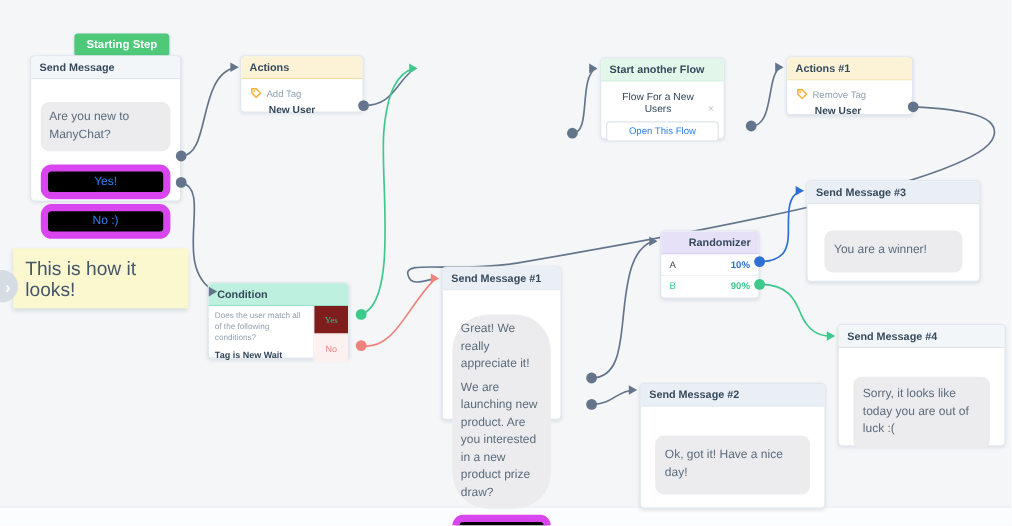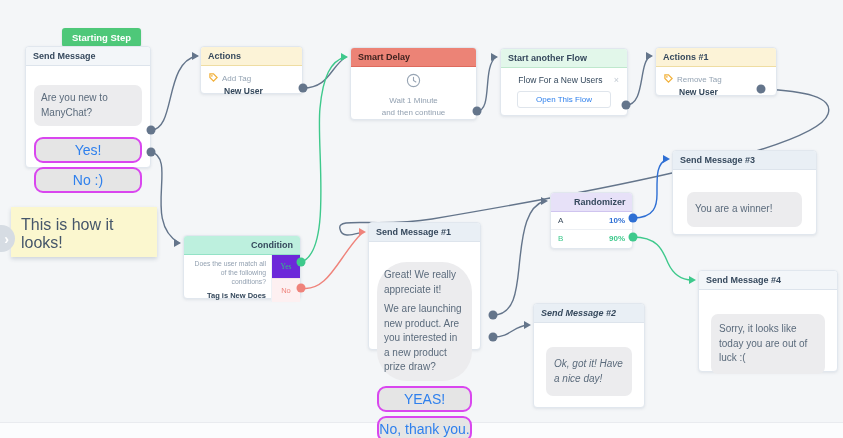--- a/index.html
+++ b/index.html
@@ -33,22 +33,22 @@
   .badge{
     position:absolute;left:62px;top:28px;z-index:2;background:#4ec879;color:#fff;
     font-size:9.5px;font-weight:bold;padding:4px 10px;border-radius:3px;
     box-shadow:0 1px 2px rgba(40,60,90,.18);
   }
   .bubble{
     background:#ececee;border-radius:7px;color:#5b6b7c;
     font-size:10px;line-height:1.45;padding:6px 7px;
   }
   .msg-btn{
-    background:#e5e5e5;border:2px solid #d946ef;border-radius:9px;
-    color:#2f80ed;font-size:14px;text-align:center;padding:3px 0;margin-top:4px;
+    background:#000000;border:6px solid #d946ef;border-radius:9px;
+    color:#2f80ed;font-size:10px;text-align:center;padding:3px 0;margin-top:4px;
   }
   .action-row{padding:7px 8px 4px;}
   .action-type{font-size:8px;color:#94a3b3;}
   .action-value{font-size:8.5px;font-weight:bold;color:#33475b;margin:2px 0 0 15px;}
   .tag-ico{display:inline-block;vertical-align:-1px;margin-right:4px;}
   .delay-body{text-align:center;padding-top:6px;}
   .delay-text{font-size:8px;color:#93a1b1;line-height:1.5;margin-top:3px;}
   .flow-row{display:flex;align-items:flex-end;font-size:8.5px;color:#33475b;padding:7px 8px 0;}
   .flow-name{flex:1;text-align:center;}
   .close-x{color:#c2cad3;font-size:9px;margin-left:2px;}
@@ -65,21 +65,21 @@
     position:absolute;left:-12px;top:225px;width:27px;height:27px;border-radius:50%;
     background:#d6dce3;z-index:4;color:#fff;font-size:14px;font-weight:bold;
     display:flex;align-items:center;justify-content:center;padding-left:10px;box-sizing:border-box;
   }
   .cond-body{display:flex;height:47px;}
   .cond-left{flex:1;padding:4px 5px;border-right:1px solid #eef1f5;}
   .cond-q{font-size:6.8px;color:#93a1b1;line-height:1.35;}
   .cond-rule{font-size:7.5px;color:#33475b;font-weight:bold;margin-top:4px;}
   .cond-right{width:28px;display:flex;flex-direction:column;}
   .cond-out{flex:1;display:flex;align-items:center;justify-content:center;font-size:7.5px;}
-  .cond-yes{color:#2fbf84;background:#6d28d9;font-family:Liberation Serif, serif;}
+  .cond-yes{color:#2fbf84;background:#7f1d1d;font-family:Liberation Serif, serif;}
   .cond-no{color:#ef837b;background:#fdf0f1;border-top:1px solid #f3e4e6;}
   .rand-row{display:flex;align-items:center;padding:4px 7px;font-size:8px;}
   .rand-row + .rand-row{border-top:1px solid #edf0f4;}
   .rand-a-label{color:#3a4a5c;}
   .rand-b-label{color:#3ec98c;}
   .rand-pct{margin-left:auto;font-weight:bold;}
   .pct-blue{color:#2e6fd4;}
   .pct-green{color:#3ec98c;}
   .bottom-band{
     position:absolute;left:0;top:422px;width:843px;height:16px;z-index:0;
@@ -125,91 +125,76 @@
           <svg width="9" height="9" viewBox="0 0 10 10">
               <path d="M1 1 h4 l4 4 -4 4 -4 -4 z" fill="none" stroke="#f2b23d" stroke-width="1.4"></path>
               <circle cx="3.2" cy="3.2" r="0.9" fill="#f2b23d"></circle>
             </svg>
         </span><span>Add Tag</span>
       </div>
       <div class="action-value">New User</div>
     </div>
   </div>
 
-  <div class="card" style="left:350px;top:47px;width:127px;height:73px;">
-    <div class="card-header hdr-delay">Smart Delay</div>
-    <div class="delay-body">
-      <span>
-        <svg width="15" height="15" viewBox="0 0 16 16">
-            <circle cx="8" cy="8" r="6.5" fill="none" stroke="#98a5b4" stroke-width="1.2"></circle>
-            <path d="M8 4.5 V8 L10.5 9.5" fill="none" stroke="#98a5b4" stroke-width="1.2" stroke-linecap="round"></path>
-          </svg>
-      </span>
-      <div class="delay-text">
-        <div>Wait 1 Minute</div>
-        <div>and then continue</div>
-      </div>
-    </div>
-  </div>
-
-  <div class="card" style="left:500px;top:48px;width:128px;height:68px;">
+
+  <div class="card" style="left:500px;top:48px;width:104px;height:68px;">
     <div class="card-header hdr-flow">Start another Flow</div>
     <div class="flow-row">
       <span class="flow-name">Flow For a New Users</span>
       <span class="close-x">×</span>
     </div>
     <div class="open-flow-btn">Open This Flow</div>
   </div>
 
-  <div class="card" style="left:655px;top:47px;width:122px;height:49px;">
+  <div class="card" style="left:655px;top:47px;width:106px;height:49px;">
     <div class="card-header hdr-actions">Actions #1</div>
     <div class="action-row">
       <div class="action-type">
         <span class="tag-ico">
           <svg width="9" height="9" viewBox="0 0 10 10">
               <path d="M1 1 h4 l4 4 -4 4 -4 -4 z" fill="none" stroke="#f2b23d" stroke-width="1.4"></path>
               <circle cx="3.2" cy="3.2" r="0.9" fill="#f2b23d"></circle>
             </svg>
         </span><span>Remove Tag</span>
       </div>
       <div class="action-value">New User</div>
     </div>
   </div>
 
   <div class="note">This is how it looks!</div>
 
   <div class="chevron-btn">
     <span>›</span>
   </div>
 
-  <div class="card" style="left:183px;top:235px;width:118px;height:64px;text-align:right;">
+  <div class="card" style="left:173px;top:235px;width:118px;height:64px;">
     <div class="card-header hdr-cond">Condition</div>
     <div class="cond-body">
       <div class="cond-left">
         <div class="cond-q">Does the user match all of the following conditions?</div>
-        <div class="cond-rule">Tag is New Does</div>
+        <div class="cond-rule">Tag is New Wait</div>
       </div>
       <div class="cond-right">
         <div class="cond-out cond-yes">Yes</div>
         <div class="cond-out cond-no">No</div>
       </div>
     </div>
   </div>
 
-  <div class="card" style="left:368px;top:222px;width:113px;height:128px;">
+  <div class="card" style="left:368px;top:222px;width:100px;height:128px;">
     <div class="card-header hdr-msg">Send Message #1</div>
     <div class="bubble" style="margin:20px 8px 0;border-radius:30px;">
       <div>Great! We really appreciate it!</div>
       <div style="margin-top:5px;">We are launching new product. Are you interested in a new product prize draw?</div>
     </div>
     <div class="msg-btn" style="margin:5px 8px 0;">YEAS!</div>
     <div class="msg-btn" style="margin:4px 8px 0;">No, thank you.</div>
   </div>
 
-  <div class="card" style="left:533px;top:303px;width:112px;height:105px;font-style:italic;">
+  <div class="card" style="left:533px;top:319px;width:155px;height:105px;">
     <div class="card-header hdr-msg">Send Message #2</div>
     <div class="bubble" style="margin:24px 12px 0;padding:10px 8px;">Ok, got it! Have a nice day!</div>
   </div>
 
   <div class="card" style="left:550px;top:192px;width:83px;height:57px;">
     <div class="card-header hdr-rand">Randomizer</div>
     <div class="rand-row">
       <span class="rand-a-label">A</span>
       <span class="rand-pct pct-blue">10%</span>
     </div>

